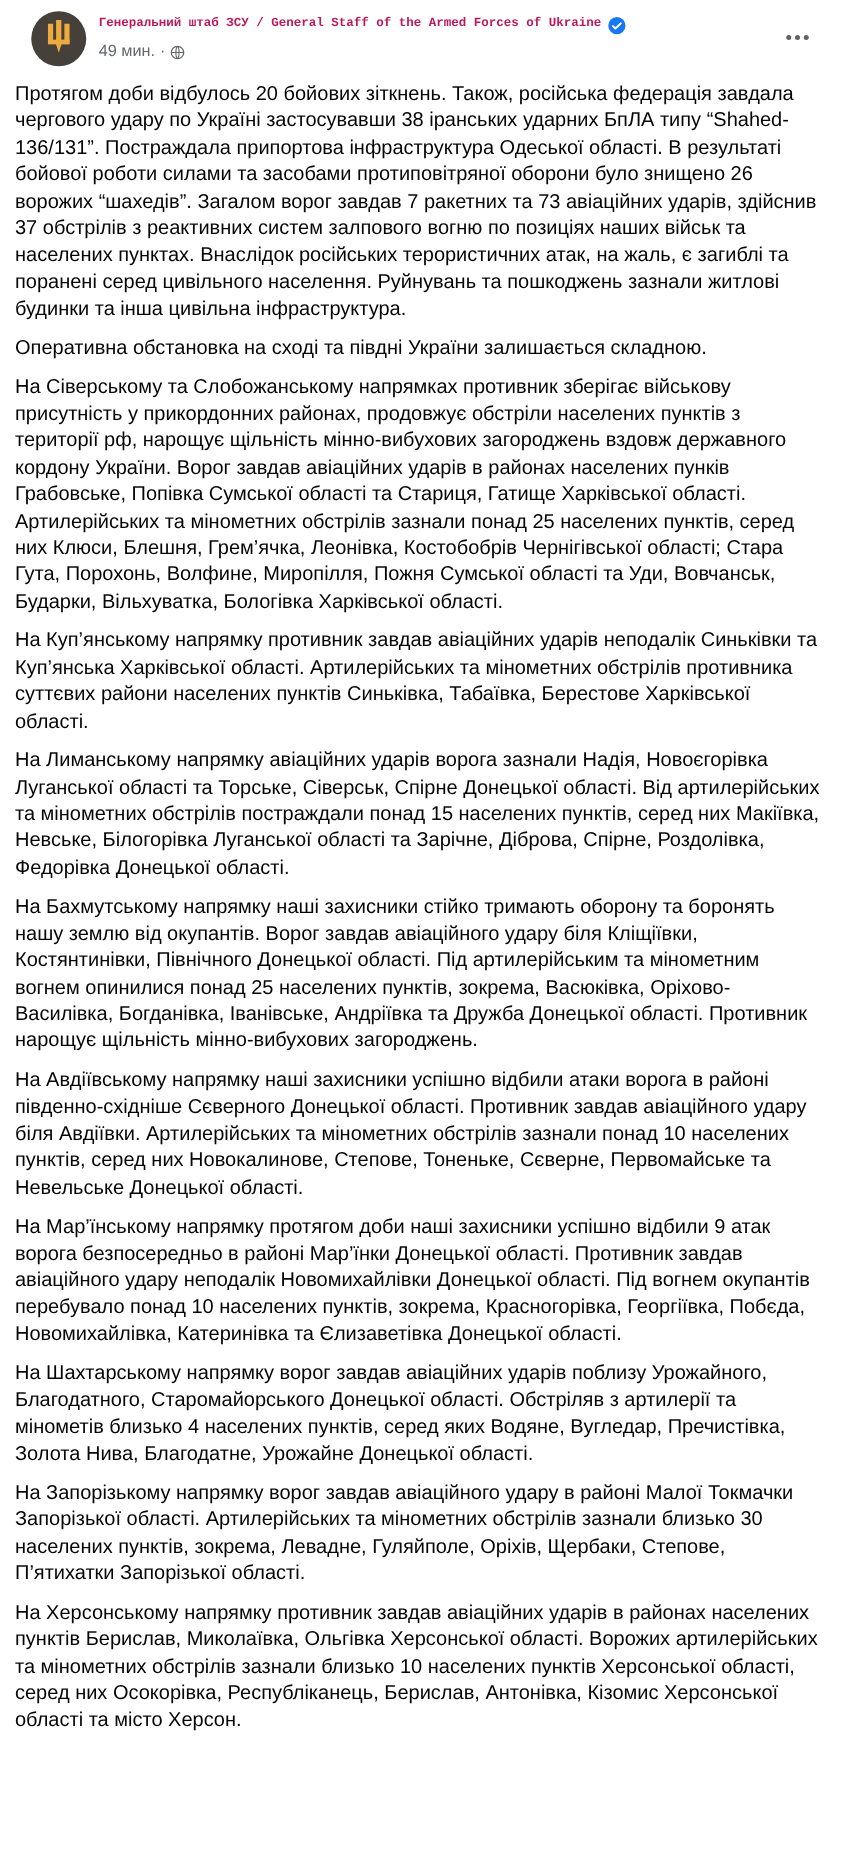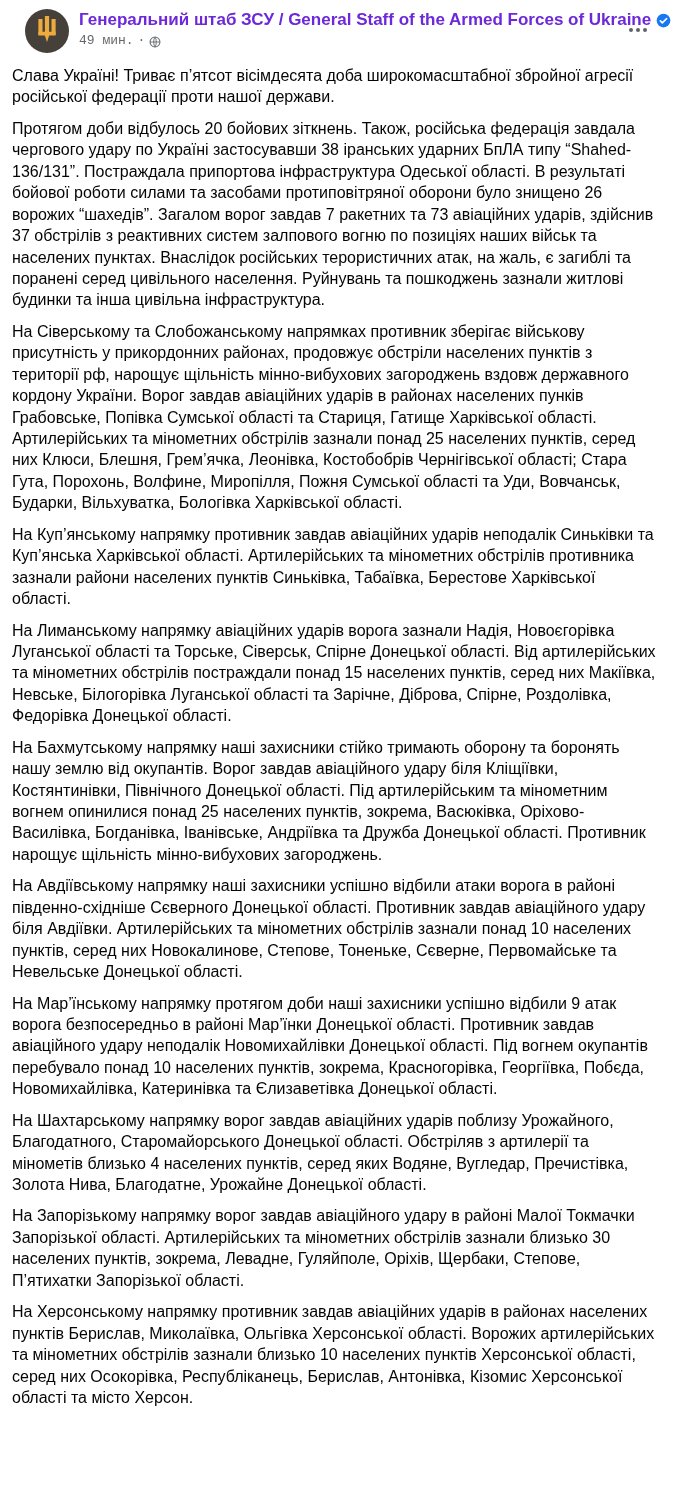--- a/index.html
+++ b/index.html
@@ -40,40 +40,40 @@
     padding-top: 1px;
     min-width: 0;
   }
   .name-row {
     display: flex;
     align-items: center;
     gap: 5px;
     white-space: nowrap;
   }
   .page-name {
-    font-size: 17px;
+    font-size: 10px;
     font-weight: 700;
-    color: #6d28d9;
+    color: #be185d;
     line-height: 20px;
     cursor: pointer;
+    font-family: Liberation Mono, monospace;
   }
   .verified {
     display: inline-flex;
     flex: none;
     margin-top: 1px;
   }
   .meta {
     display: flex;
     align-items: center;
     gap: 4px;
     font-size: 13px;
     color: #65676b;
     margin-top: 3px;
     line-height: 16px;
-    font-family: Liberation Mono, monospace;
   }
   .meta .timestamp { cursor: pointer; }
   .meta .dot { color: #65676b; }
   .globe-wrap { display: inline-flex; margin-top: 1px; }
   .menu-btn {
     position: absolute;
     top: 20px;
     right: 28px;
     display: flex;
     gap: 3px;
@@ -147,24 +147,24 @@
 
     <div class="menu-btn">
       <span class="mdot"></span>
       <span class="mdot"></span>
       <span class="mdot"></span>
     </div>
 
   </div>
 
   <div class="post-body">
-      <p>Слава Україні! Триває п’ятсот вісімдесята доба широкомасштабної збройної агресії російської федерації проти нашої держави.</p>
       <p>Протягом доби відбулось 20 бойових зіткнень. Також, російська федерація завдала чергового удару по Україні застосувавши 38 іранських ударних БпЛА типу “Shahed-136/131”. Постраждала припортова інфраструктура Одеської області. В результаті бойової роботи силами та засобами протиповітряної оборони було знищено 26 ворожих “шахедів”. Загалом ворог завдав 7 ракетних та 73 авіаційних ударів, здійснив 37 обстрілів з реактивних систем залпового вогню по позиціях наших військ та населених пунктах. Внаслідок російських терористичних атак, на жаль, є загиблі та поранені серед цивільного населення. Руйнувань та пошкоджень зазнали житлові будинки та інша цивільна інфраструктура.</p>
+      <p>Оперативна обстановка на сході та півдні України залишається складною.</p>
       <p>На Сіверському та Слобожанському напрямках противник зберігає військову присутність у прикордонних районах, продовжує обстріли населених пунктів з території рф, нарощує щільність мінно-вибухових загороджень вздовж державного кордону України. Ворог завдав авіаційних ударів в районах населених пунків Грабовське, Попівка Сумської області та Стариця, Гатище Харківської області. Артилерійських та мінометних обстрілів зазнали понад 25 населених пунктів, серед них Клюси, Блешня, Грем’ячка, Леонівка, Костобобрів Чернігівської області; Стара Гута, Порохонь, Волфине, Миропілля, Пожня Сумської області та Уди, Вовчанськ, Бударки, Вільхуватка, Бологівка Харківської області.</p>
-      <p>На Куп’янському напрямку противник завдав авіаційних ударів неподалік Синьківки та Куп’янська Харківської області. Артилерійських та мінометних обстрілів противника зазнали райони населених пунктів Синьківка, Табаївка, Берестове Харківської області.</p>
+      <p>На Куп’янському напрямку противник завдав авіаційних ударів неподалік Синьківки та Куп’янська Харківської області. Артилерійських та мінометних обстрілів противника суттєвих райони населених пунктів Синьківка, Табаївка, Берестове Харківської області.</p>
       <p>На Лиманському напрямку авіаційних ударів ворога зазнали Надія, Новоєгорівка Луганської області та Торське, Сіверськ, Спірне Донецької області. Від артилерійських та мінометних обстрілів постраждали понад 15 населених пунктів, серед них Макіївка, Невське, Білогорівка Луганської області та Зарічне, Діброва, Спірне, Роздолівка, Федорівка Донецької області.</p>
       <p>На Бахмутському напрямку наші захисники стійко тримають оборону та боронять нашу землю від окупантів. Ворог завдав авіаційного удару біля Кліщіївки, Костянтинівки, Північного Донецької області. Під артилерійським та мінометним вогнем опинилися понад 25 населених пунктів, зокрема, Васюківка, Оріхово-Василівка, Богданівка, Іванівське, Андріївка та Дружба Донецької області. Противник нарощує щільність мінно-вибухових загороджень.</p>
       <p>На Авдіївському напрямку наші захисники успішно відбили атаки ворога в районі південно-східніше Сєверного Донецької області. Противник завдав авіаційного удару біля Авдіївки. Артилерійських та мінометних обстрілів зазнали понад 10 населених пунктів, серед них Новокалинове, Степове, Тоненьке, Сєверне, Первомайське та Невельське Донецької області.</p>
       <p>На Мар’їнському напрямку протягом доби наші захисники успішно відбили 9 атак ворога безпосередньо в районі Мар’їнки Донецької області. Противник завдав авіаційного удару неподалік Новомихайлівки Донецької області. Під вогнем окупантів перебувало понад 10 населених пунктів, зокрема, Красногорівка, Георгіївка, Побєда, Новомихайлівка, Катеринівка та Єлизаветівка Донецької області.</p>
       <p>На Шахтарському напрямку ворог завдав авіаційних ударів поблизу Урожайного, Благодатного, Старомайорського Донецької області. Обстріляв з артилерії та мінометів близько 4 населених пунктів, серед яких Водяне, Вугледар, Пречистівка, Золота Нива, Благодатне, Урожайне Донецької області.</p>
       <p>На Запорізькому напрямку ворог завдав авіаційного удару в районі Малої Токмачки Запорізької області. Артилерійських та мінометних обстрілів зазнали близько 30 населених пунктів, зокрема, Левадне, Гуляйполе, Оріхів, Щербаки, Степове, П’ятихатки Запорізької області.</p>
       <p>На Херсонському напрямку противник завдав авіаційних ударів в районах населених пунктів Берислав, Миколаївка, Ольгівка Херсонської області. Ворожих артилерійських та мінометних обстрілів зазнали близько 10 населених пунктів Херсонської області, серед них Осокорівка, Республіканець, Берислав, Антонівка, Кізомис Херсонської області та місто Херсон.</p>
     </div>
 
 </div>

